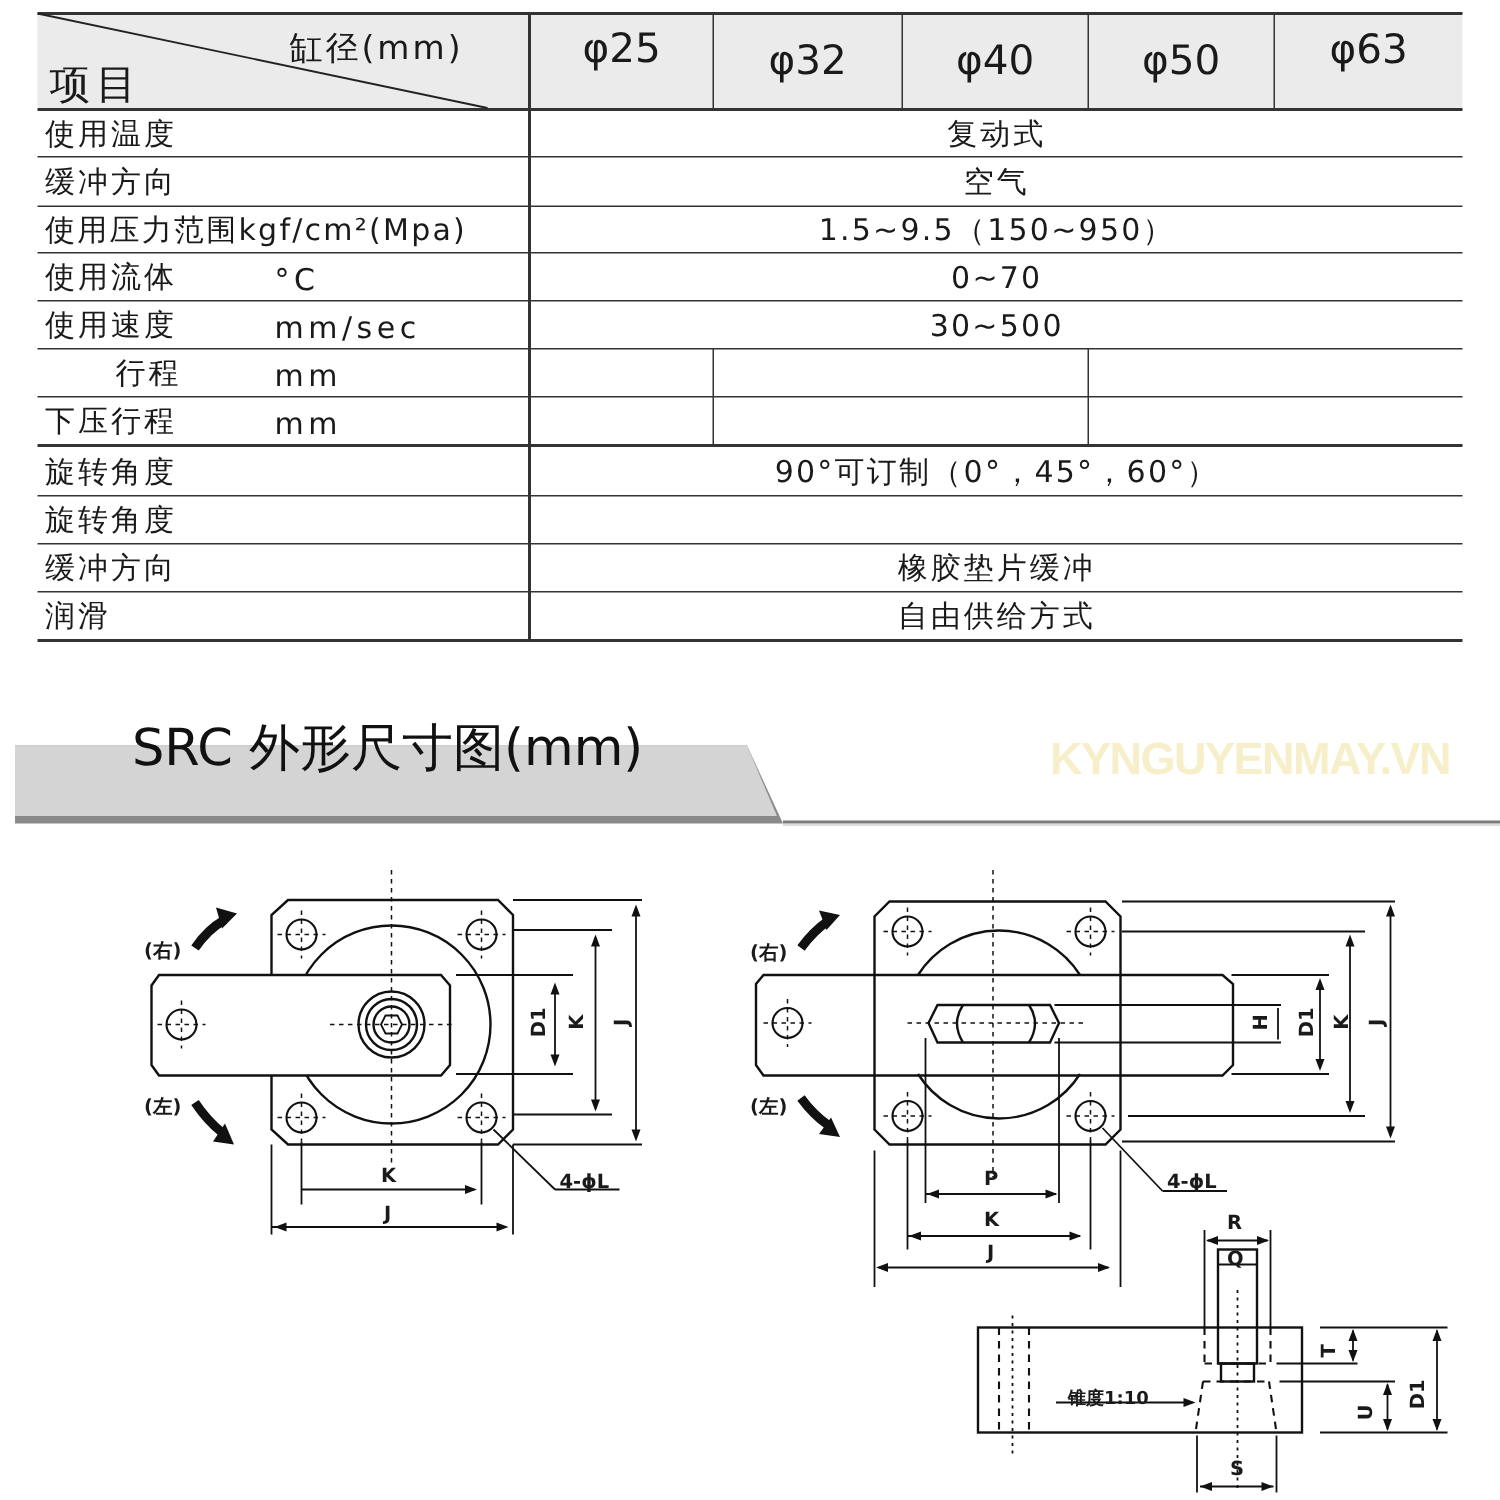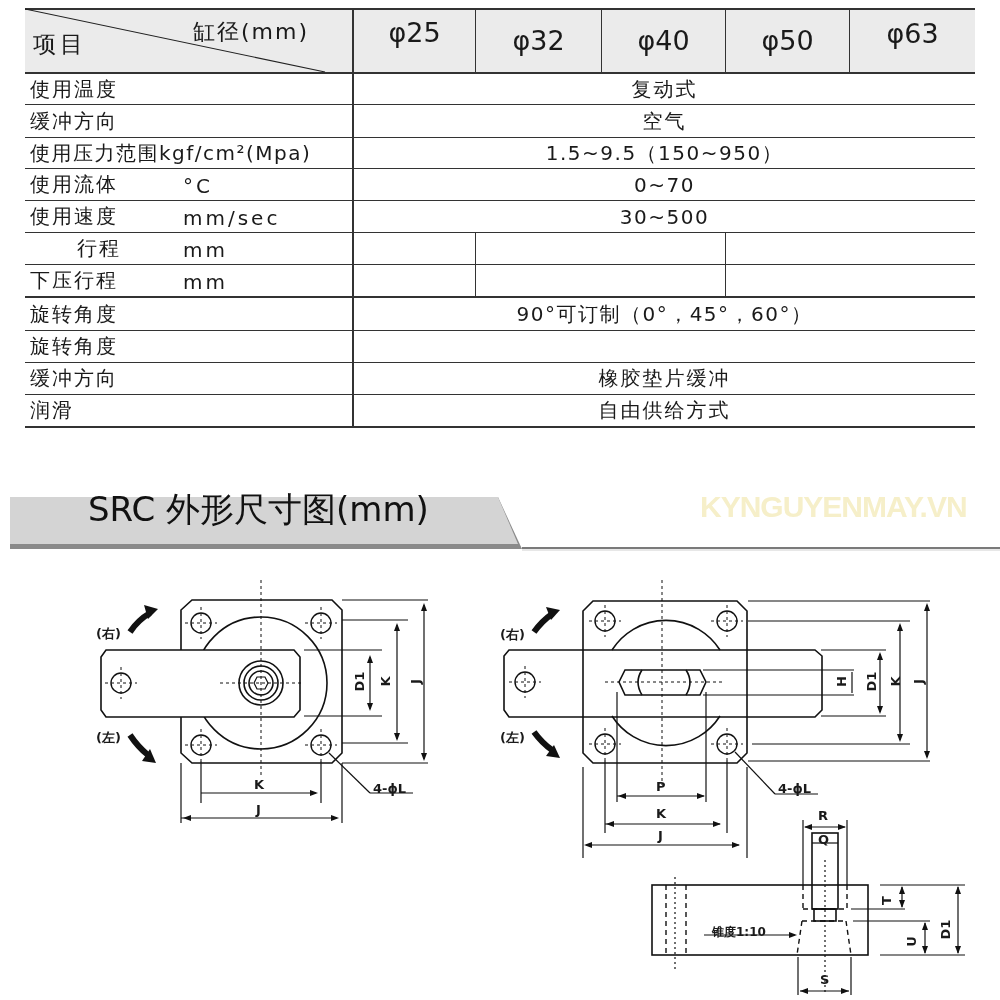--- a/index.html
+++ b/index.html
@@ -44,21 +44,21 @@
   <div class="vline" style="left:576px;top:0;height:64px;width:1px"></div>
   <div class="vline" style="left:700px;top:0;height:64px;width:1px"></div>
   <div class="vline" style="left:824px;top:0;height:64px;width:1px"></div>
   <div class="vline" style="left:450px;top:224px;height:64px;width:1px"></div>
   <div class="vline" style="left:700px;top:224px;height:64px;width:1px"></div>
 
   <svg class="abs" style="left:0;top:0" width="330" height="66">
     <line x1="0" y1="1" x2="300" y2="64" stroke="#222" stroke-width="1.2"></line>
   </svg>
   <div class="cell" style="left:168px;top:4px;height:40px;font-size:22px;letter-spacing:2px">缸径(mm)</div>
-  <div class="cell" style="left:8px;top:16px;height:40px;font-size:23px;letter-spacing:4px">项目</div>
+  <div class="cell" style="left:8px;top:28px;height:40px;font-size:27px;letter-spacing:4px">项目</div>
 
   <div class="cell hdr-phi" style="left:329px;top:0;width:121px;height:49px">φ25</div>
   <div class="cell hdr-phi" style="left:451px;top:0;width:125px;height:64px">φ32</div>
   <div class="cell hdr-phi" style="left:577px;top:0;width:123px;height:64px">φ40</div>
   <div class="cell hdr-phi" style="left:701px;top:0;width:123px;height:64px">φ50</div>
   <div class="cell hdr-phi" style="left:825px;top:0;width:125px;height:51px">φ63</div>
 
   <div class="cell lbl" style="top:66px;height:30px">使用温度</div>
   <div class="cell lbl" style="top:97px;height:32px">缓冲方向</div>
   <div class="cell lbl" style="top:130px;height:30px;letter-spacing:1.5px">使用压力范围kgf/cm²(Mpa)</div>
@@ -85,21 +85,21 @@
   <div class="cell center" style="left:329px;width:621px;top:387px;height:31px;letter-spacing:2px">自由供给方式</div>
 </div>
 
 <div class="wm">KYNGUYENMAY.VN</div>
 <svg id="banner" width="990" height="60">
   <polygon points="0,5 488,5 512,57 0,57" fill="#8a8a8a"></polygon>
   <polygon points="0,5 488,5 508,52 0,52" fill="#d4d4d4"></polygon>
   <line x1="512" y1="56" x2="990" y2="56" stroke="#7a7a7a" stroke-width="2"></line>
   <line x1="512" y1="58" x2="990" y2="58" stroke="#d0d0d0" stroke-width="1"></line>
 </svg>
-<div class="abs" style="left:88px;top:487px;font-size:34px;color:#111;letter-spacing:0px">SRC 外形尺寸图(mm)</div>
+<div class="abs" style="left:88px;top:476px;font-size:34px;color:#111;letter-spacing:0px">SRC 外形尺寸图(mm)</div>
 
 <svg class="abs" style="left:80px;top:575px" width="370" height="260" fill="none" stroke="#111" stroke-width="1.6">
 
   <polygon points="112,25 252,25 262,35 262,178 252,188 112,188 101,178 101,35"></polygon>
 
   <circle cx="181" cy="108" r="66"></circle>
 
   <polygon points="26,75 214,75 220,82 220,135 214,142 26,142 21,135 21,82" fill="#fff"></polygon>
 
   <circle cx="181" cy="108" r="22"></circle>

